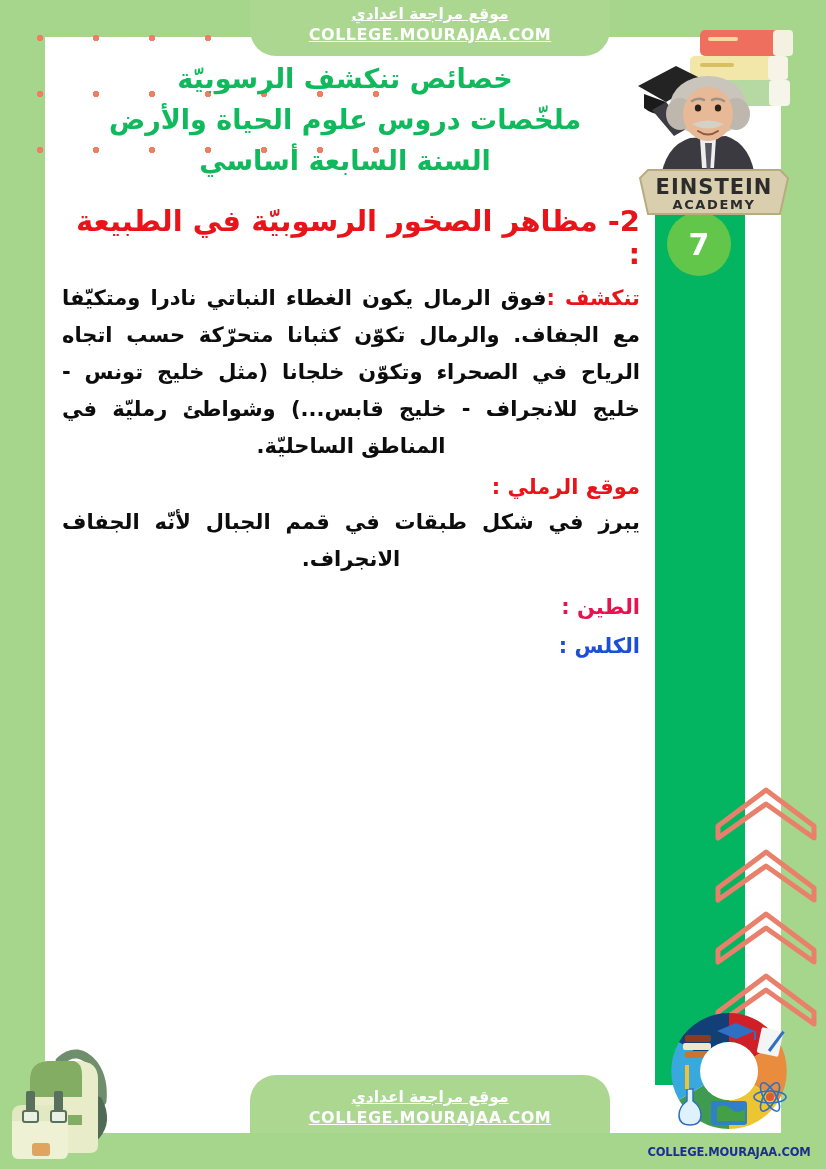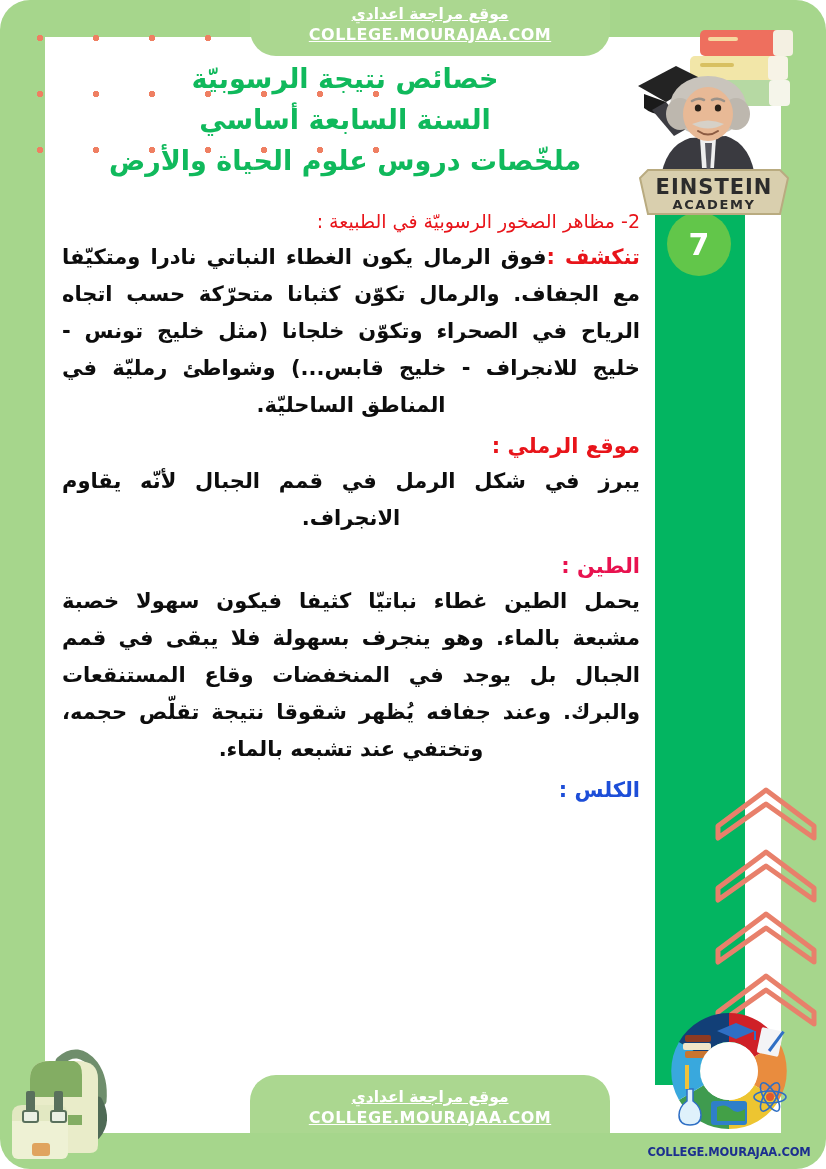--- a/index.html
+++ b/index.html
@@ -11,21 +11,20 @@
     font-family: "DejaVu Sans", "Liberation Sans", sans-serif;
   }
 
   
   #page {
     position: relative;
     width: 826px;
     height: 1169px;
     background: #a6d68c;
     overflow: hidden;
-    border-radius: 30px;
   }
 
   
   #dots-pattern {
     position: absolute;
     left: 0; top: 0;
     width: 390px; height: 168px;
     background-image: radial-gradient(#ef7f62 3.2px, transparent 3.4px);
     background-size: 56px 56px;
     background-position: 12px 10px;
@@ -131,24 +130,24 @@
   
   #content {
     position: absolute;
     left: 62px; top: 205px;
     width: 578px;
     z-index: 5;
     text-align: right;
     direction: rtl;
   }
   .sec-heading {
-    font-size: 19px;
-    font-weight: normal;
+    font-size: 29px;
+    font-weight: bold;
     line-height: 33px;
-    margin-bottom: 1px;
+    margin-bottom: 9px;
   }
   .sub-heading {
     font-size: 21px;
     font-weight: bold;
     line-height: 33px;
   }
   .para {
     font-size: 21px;
     font-weight: bold;
     color: #0d0d0d;
@@ -226,23 +225,23 @@
   <div id="sheet"></div>
 
   <div id="dots-pattern"></div>
 
   <div id="top-banner">
     <div class="ar">موقع مراجعة اعدادي</div>
     <div class="url">COLLEGE.MOURAJAA.COM</div>
   </div>
 
   <div id="titles">
-    <div>خصائص نتيجة الرسوبيّة</div>
+    <div>خصائص تنكشف الرسوبيّة</div>
+    <div>ملخّصات دروس علوم الحياة والأرض</div>
     <div>السنة السابعة أساسي</div>
-    <div>ملخّصات دروس علوم الحياة والأرض</div>
   </div>
 
   <div id="mascot">
     <svg width="190" height="202" viewBox="0 0 190 202" xmlns="http://www.w3.org/2000/svg">
 
       <g>
         <rect x="70" y="12" width="88" height="26" rx="5" fill="#ee6f5e"></rect>
         <rect x="143" y="12" width="20" height="26" rx="4" fill="#f4f0e2"></rect>
         <rect x="78" y="19" width="30" height="4" rx="2" fill="#f6d9a0"></rect>
         <rect x="60" y="38" width="92" height="24" rx="5" fill="#f2e6a8"></rect>
@@ -309,26 +308,25 @@
 
     <div class="sec-heading" style="color:#e8141a;">2- مظاهر الصخور الرسوبيّة في الطبيعة :</div>
 
     <div class="para">
       <span class="lead" style="color:#e8141a;">تنكشف :</span><span>فوق الرمال يكون الغطاء النباتي نادرا ومتكيّفا مع الجفاف. والرمال تكوّن كثبانا متحرّكة حسب اتجاه الرياح في الصحراء وتكوّن خلجانا (مثل خليج تونس - خليج للانجراف - خليج قابس...) وشواطئ رمليّة في المناطق الساحليّة.</span>
     </div>
 
     <div class="gap-sm"></div>
 
     <div class="sub-heading" style="color:#e8141a;">موقع الرملي :</div>
-    <div class="para">يبرز في شكل الرمل في قمم الجبال لأنّه يقاوم الانجراف.</div>
+    <div class="para">يبرز في شكل طبقات في قمم الجبال لأنّه الجفاف الانجراف.</div>
 
     <div class="gap-md"></div>
 
     <div class="sub-heading" style="color:#e8124f;">الطين :</div>
-    <div class="para">يحمل الطين غطاء نباتيّا كثيفا فيكون سهولا خصبة مشبعة بالماء. وهو ينجرف بسهولة فلا يبقى في قمم الجبال بل يوجد في المنخفضات وقاع المستنقعات والبرك. وعند جفافه يُظهر شقوقا نتيجة تقلّص حجمه، وتختفي عند تشبعه بالماء.</div>
 
     <div class="gap-sm"></div>
 
     <div class="sub-heading" style="color:#1d4ed8;">الكلس :</div>
 
   </div>
 
   <div id="bottom-banner">
     <div class="ar">موقع مراجعة اعدادي</div>
     <div class="url">COLLEGE.MOURAJAA.COM</div>

